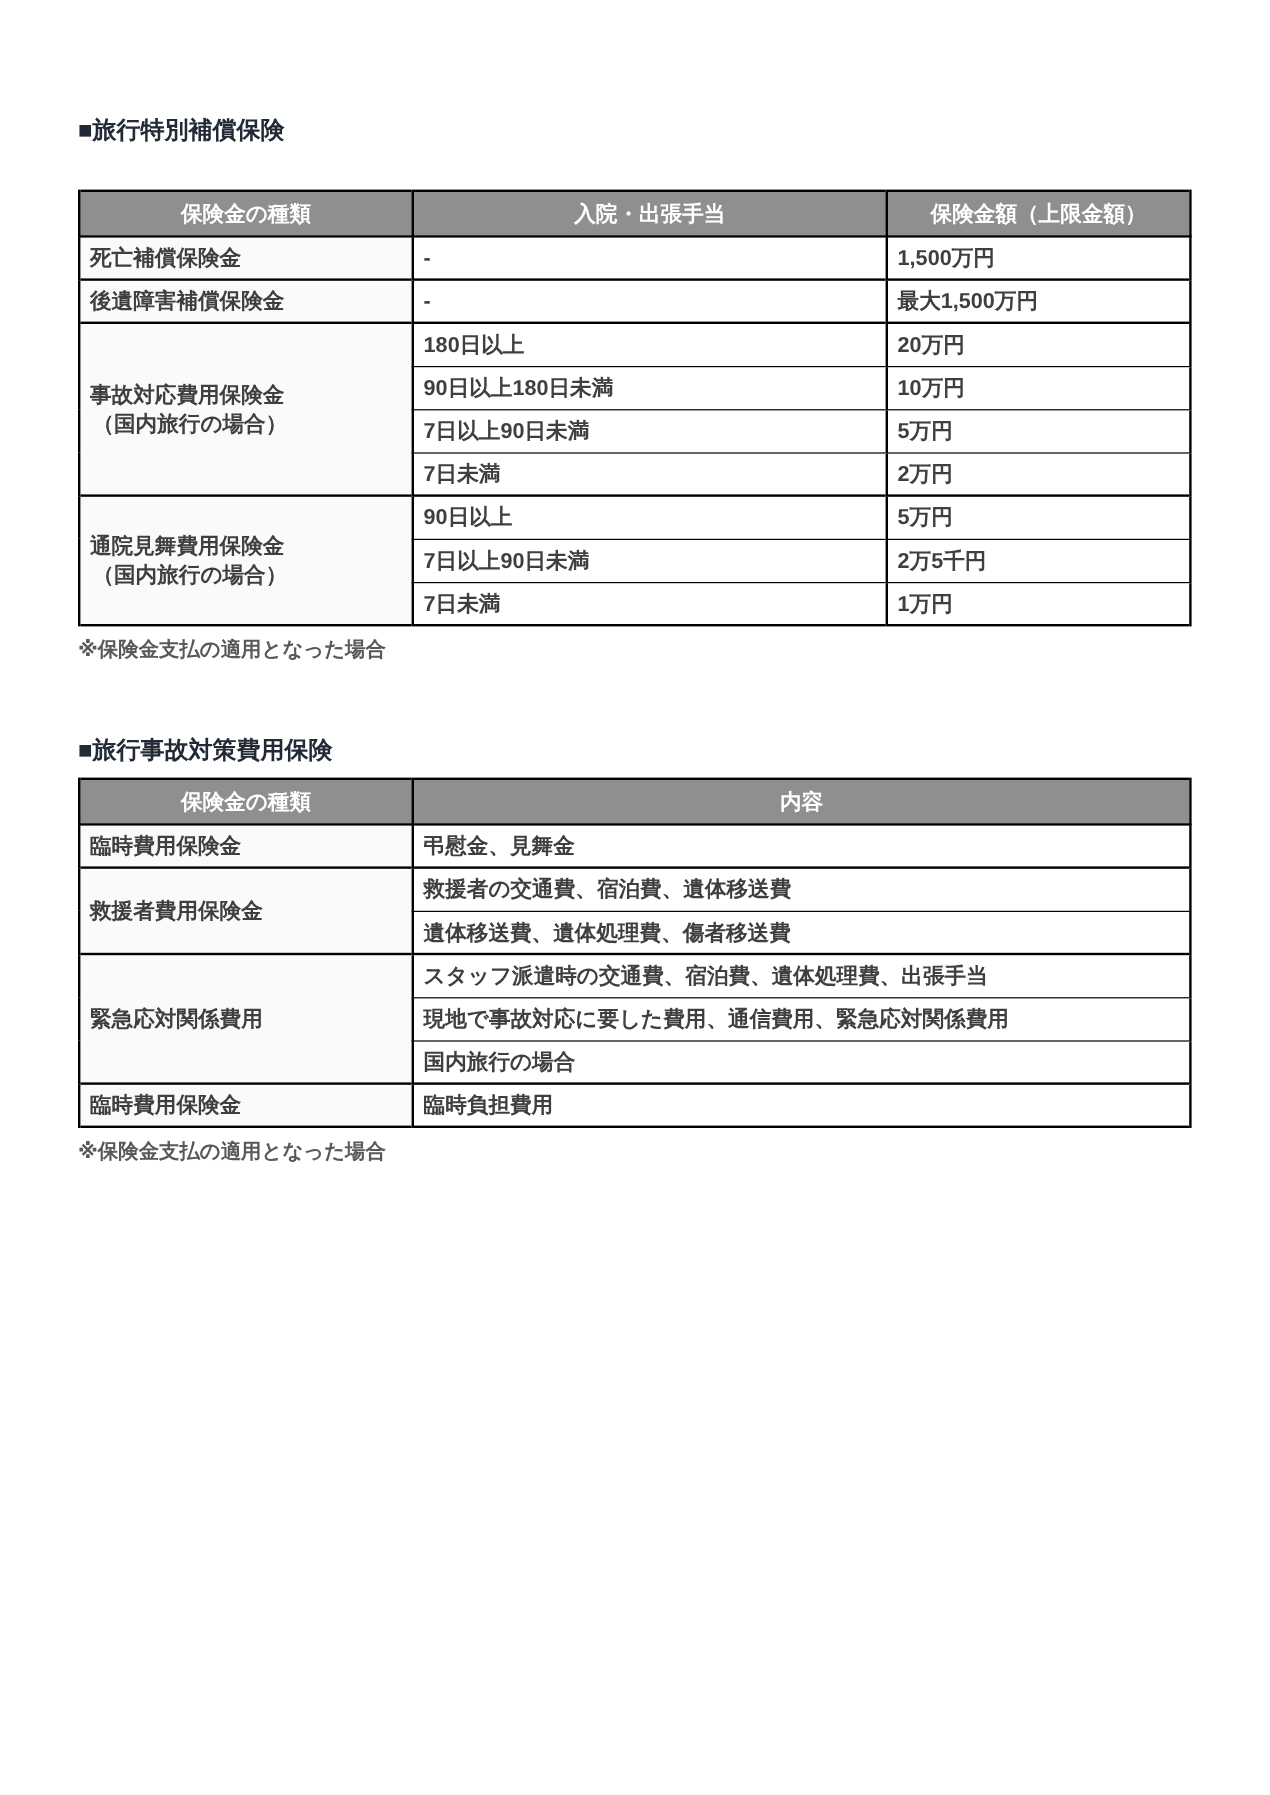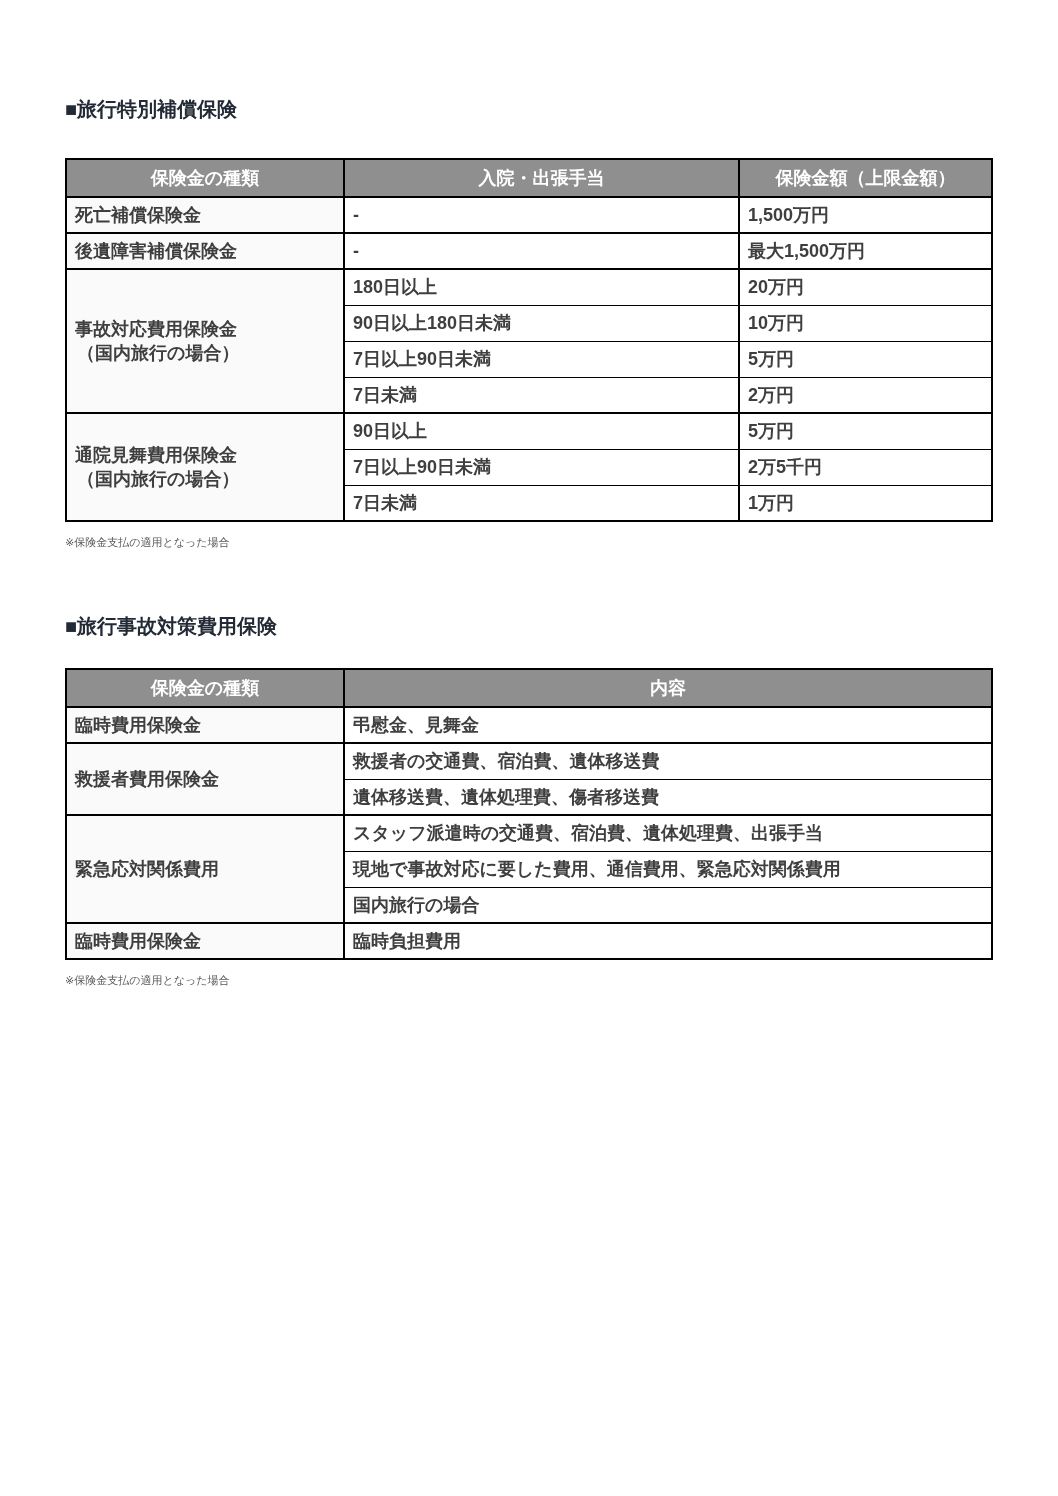--- a/index.html
+++ b/index.html
@@ -21,21 +21,21 @@
     color:var(--body-text);
   }
   .page{position:relative;width:1058px;height:1232px;overflow:hidden;}
   .content{padding:96px 65px 0 65px;}
 
   .section-title{
     font-size:20px;font-weight:bold;color:var(--title-text);
     line-height:26px;margin:0;
   }
   .title-1{margin-bottom:36px;}
-  .title-2{margin-top:60px;margin-bottom:29px;}
+  .title-2{margin-top:60px;margin-bottom:9px;}
 
   table.ins{
     border-collapse:collapse;table-layout:fixed;
     width:926px;
     border:2px solid var(--border-color);
   }
   table.ins th, table.ins td{
     border:solid var(--border-color);
     border-width:1px 2px;
     padding:2px 8px;
@@ -50,21 +50,21 @@
     height:38px;
     border-bottom-width:2px;
   }
   table.ins td{height:36px;color:var(--body-text);}
   table.ins tr.g-top td{border-top-width:2px;}
   td.col1{background:var(--col1-bg);margin-top:12px;}
   .cell-line2{padding-left:2px;}
 
   .note{
     margin-top:9px;
-    font-size:11px;font-weight:normal;color:var(--note-text);
+    font-size:17px;font-weight:bold;color:var(--note-text);
     line-height:22px;
   }
   .note-1{margin-bottom:0;}
 </style>
 </head>
 <body>
 
 <div class="page">
   <div class="content">
 

